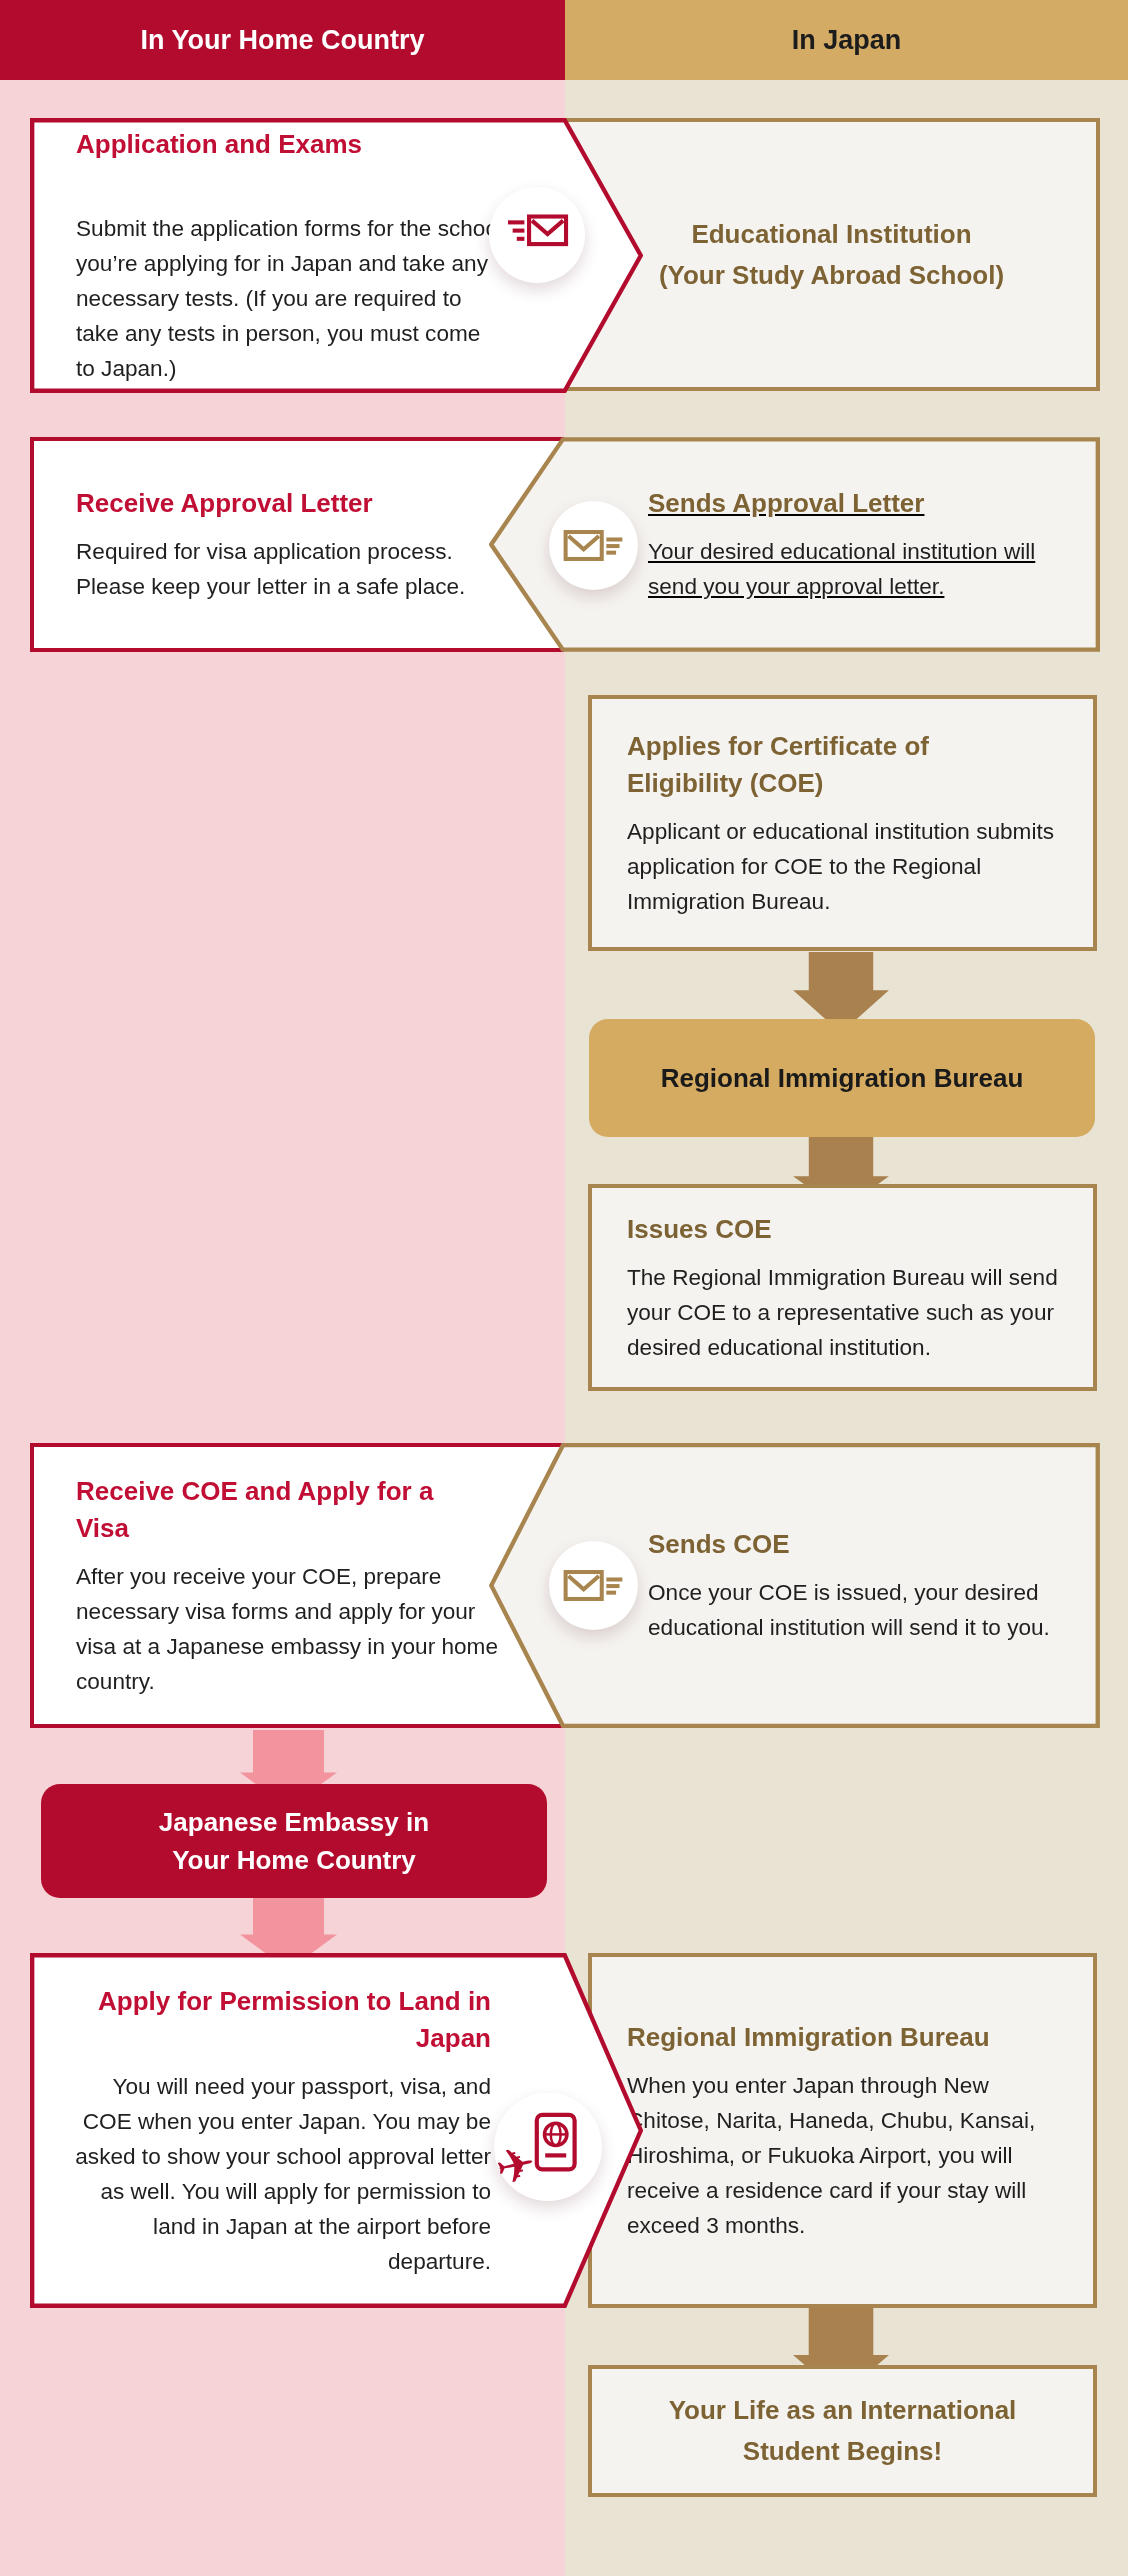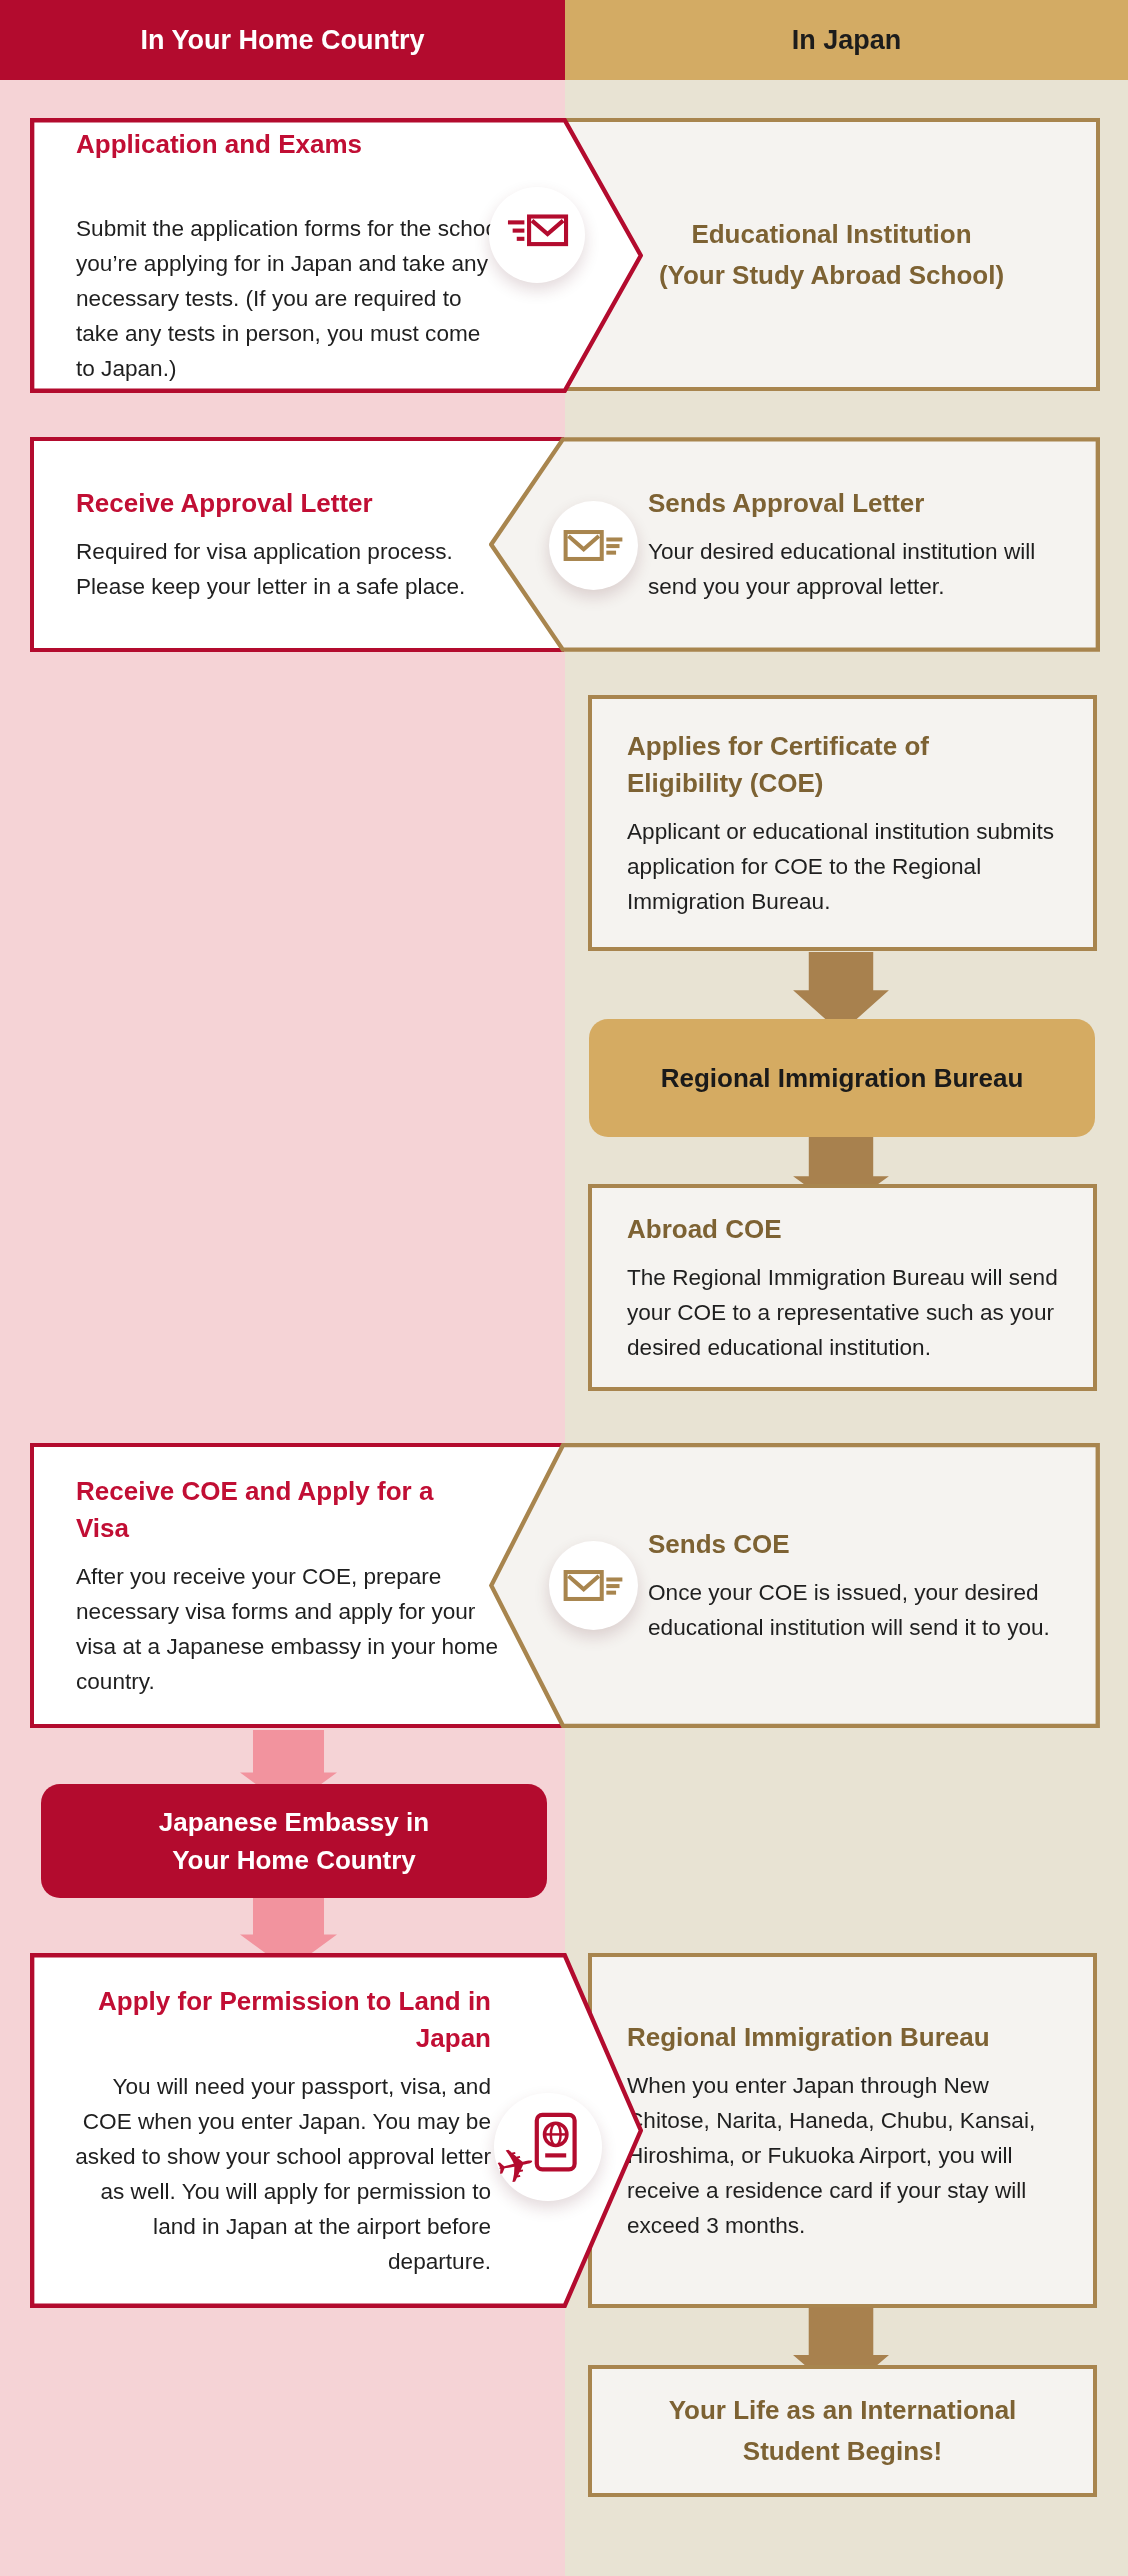--- a/index.html
+++ b/index.html
@@ -68,21 +68,21 @@
 
   <div class="abs redbox" style="left:30px;top:437px;width:534px;height:215px;"></div>
   <div class="abs content" style="left:76px;top:437px;width:417px;height:215px;">
     <div class="title-red">Receive Approval Letter</div>
     <div class="body-text">Required for visa application process. Please keep your letter in a safe place.</div>
   </div>
 
   <svg class="abs" style="left:489px;top:437px;" width="611" height="215" viewBox="0 0 703 247">
     <polygon points="85,2.5 700.5,2.5 700.5,244.5 85,244.5 2.5,123.5" style="fill:var(--box-fill);stroke:var(--tan-border);stroke-width:5;"></polygon>
   </svg>
-  <div class="abs content" style="left:648px;top:437px;width:426px;height:215px;">
+  <div class="abs content" style="left:648px;top:437px;width:426px;height:215px;text-decoration:underline;">
     <div class="title-brown">Sends Approval Letter</div>
     <div class="body-text">Your desired educational institution will send you your approval letter.</div>
   </div>
   <div class="abs circle" style="left:549px;top:501px;width:89px;height:89px;">
     <svg width="64" height="43" viewBox="0 0 111 75">
       <rect x="6" y="14" width="63" height="47" style="fill:none;stroke:var(--tan-border);stroke-width:7;"></rect>
       <polyline points="11,21 37.5,44 64,21" style="fill:none;stroke:var(--tan-border);stroke-width:7;"></polyline>
       <line x1="77" y1="27" x2="105" y2="27" style="stroke:var(--tan-border);stroke-width:7;"></line>
       <line x1="77" y1="38.5" x2="100" y2="38.5" style="stroke:var(--tan-border);stroke-width:7;"></line>
       <line x1="77" y1="50" x2="94" y2="50" style="stroke:var(--tan-border);stroke-width:7;"></line>
@@ -103,21 +103,21 @@
   <div class="abs goldbox center-label" style="left:589px;top:1019px;width:506px;height:118px;">
     <span>Regional Immigration Bureau</span>
   </div>
 
   <svg class="abs" style="left:793px;top:1137px;" width="96" height="74" viewBox="0 0 110 85">
     <polygon points="18,0 92,0 92,45 110,45 55,85 0,45 18,45" style="fill:var(--brown-arrow);"></polygon>
   </svg>
 
   <div class="abs rectbox" style="left:588px;top:1184px;width:509px;height:207px;"></div>
   <div class="abs content" style="left:627px;top:1184px;width:445px;height:207px;">
-    <div class="title-brown">Abroad COE</div>
+    <div class="title-brown">Issues COE</div>
     <div class="body-text">The Regional Immigration Bureau will send your COE to a representative such as your desired educational institution.</div>
   </div>
 
   <div class="abs redbox" style="left:30px;top:1443px;width:534px;height:285px;"></div>
   <div class="abs content" style="left:76px;top:1443px;width:426px;height:285px;">
     <div class="title-red">Receive COE and Apply for a
 Visa</div>
     <div class="body-text">After you receive your COE, prepare necessary visa forms and apply for your visa at a Japanese embassy in your home country.</div>
   </div>
 

